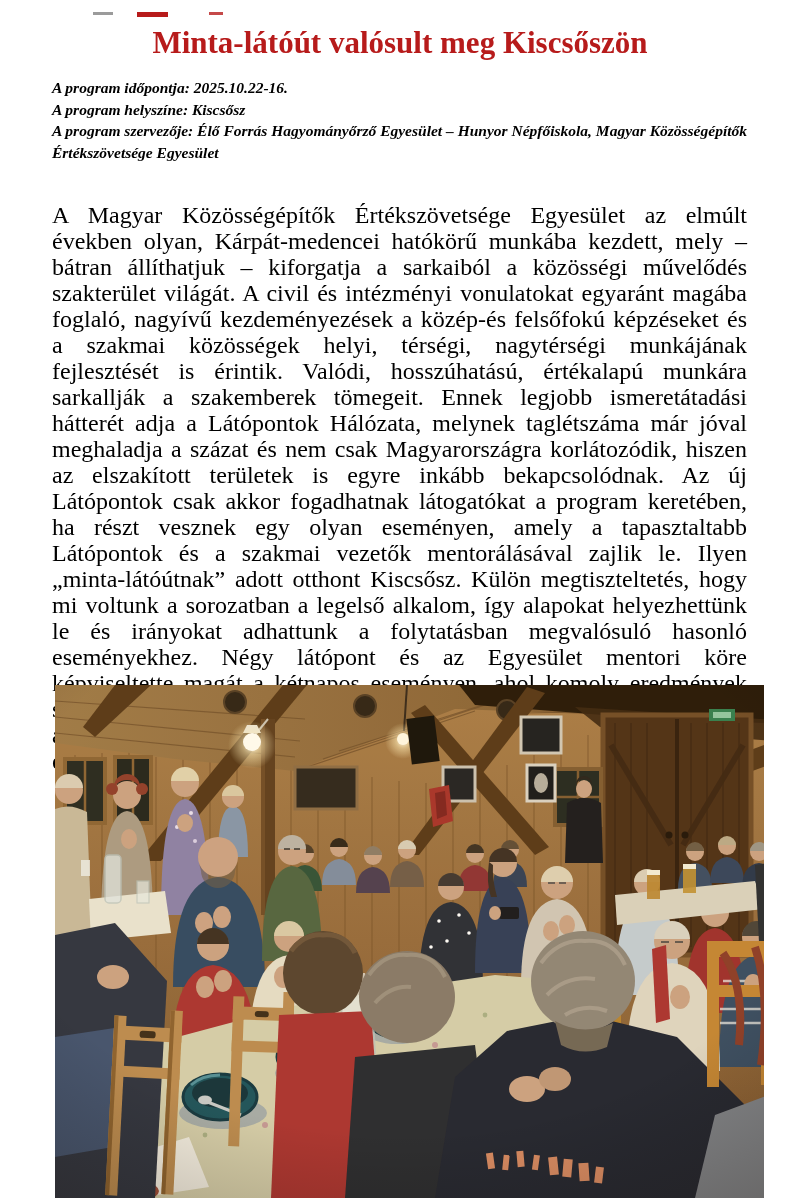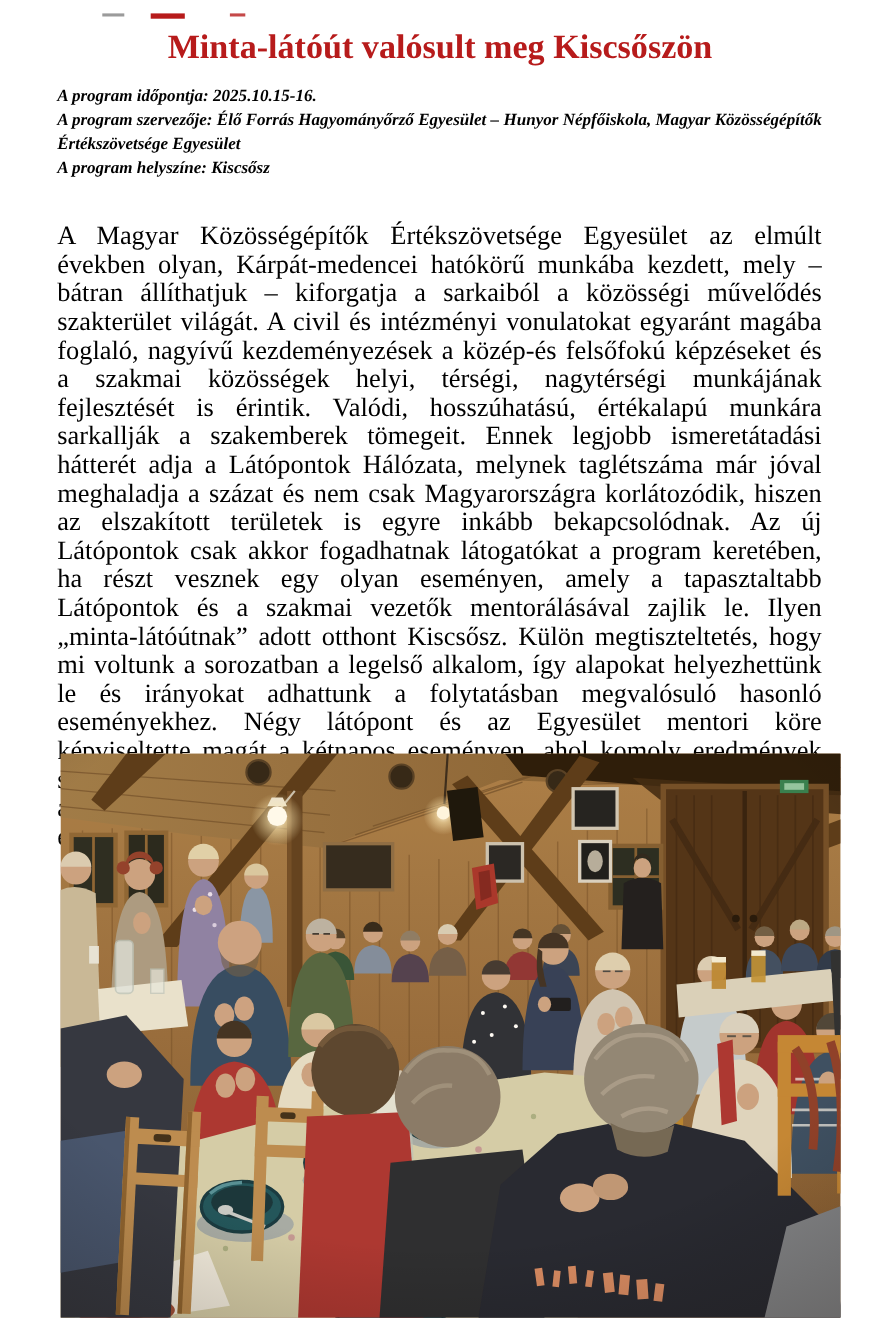--- a/index.html
+++ b/index.html
@@ -36,23 +36,23 @@
 
 <div class="page">
 
   <div class="artifact a-gray"></div>
   <div class="artifact a-red1"></div>
   <div class="artifact a-red2"></div>
 
   <h1 class="title">Minta-látóút valósult meg Kiscsőszön</h1>
 
   <section class="meta">
-    <p>A program időpontja: 2025.10.15-16.</p>
+    <p>A program időpontja: 2025.10.22-16.</p>
+    <p>A program helyszíne: Kiscsősz</p>
     <p>A program szervezője: Élő Forrás Hagyományőrző Egyesület – Hunyor Népfőiskola, Magyar Közösségépítők Értékszövetsége Egyesület</p>
-    <p>A program helyszíne: Kiscsősz</p>
   </section>
 
   <p class="article">A Magyar Közösségépítők Értékszövetsége Egyesület az elmúlt években olyan, Kárpát-medencei hatókörű munkába kezdett, mely – bátran állíthatjuk – kiforgatja a sarkaiból a közösségi művelődés szakterület világát. A civil és intézményi vonulatokat egyaránt magába foglaló, nagyívű kezdeményezések a közép-és felsőfokú képzéseket és a szakmai közösségek helyi, térségi, nagytérségi munkájának fejlesztését is érintik. Valódi, hosszúhatású, értékalapú munkára sarkallják a szakemberek tömegeit. Ennek legjobb ismeretátadási hátterét adja a Látópontok Hálózata, melynek taglétszáma már jóval meghaladja a százat és nem csak Magyarországra korlátozódik, hiszen az elszakított területek is egyre inkább bekapcsolódnak. Az új Látópontok csak akkor fogadhatnak látogatókat a program keretében, ha részt vesznek egy olyan eseményen, amely a tapasztaltabb Látópontok és a szakmai vezetők mentorálásával zajlik le. Ilyen „minta-látóútnak” adott otthont Kiscsősz. Külön megtiszteltetés, hogy mi voltunk a sorozatban a legelső alkalom, így alapokat helyezhettünk le és irányokat adhattunk a folytatásban megvalósuló hasonló eseményekhez. Négy látópont és az Egyesület mentori köre képviseltette magát a kétnapos eseményen, ahol komoly eredmények születtek és jelentősen megerősödtek a kapcsolataink is. Vendégeink az első estén élő programként kapcsolódhattak be a Kiscsőszi Dalárda és az Élő Forrás Népdalkör életébe</p>
 
   <figure class="photo" role="img" aria-label="Résztvevők tapsolnak hosszú, terített asztaloknál egy fagerendás pajtateremben; elöl kék tálak, kancsók és háttal ülő férfi sötét pólóban">
     <svg viewBox="0 0 768 513" preserveAspectRatio="none">
       <defs>
         <linearGradient id="wallG" x1="0" y1="0" x2="0" y2="1">
           <stop offset="0" stop-color="#a87c48"></stop>
             <stop offset="1" stop-color="#7e5630"></stop>

